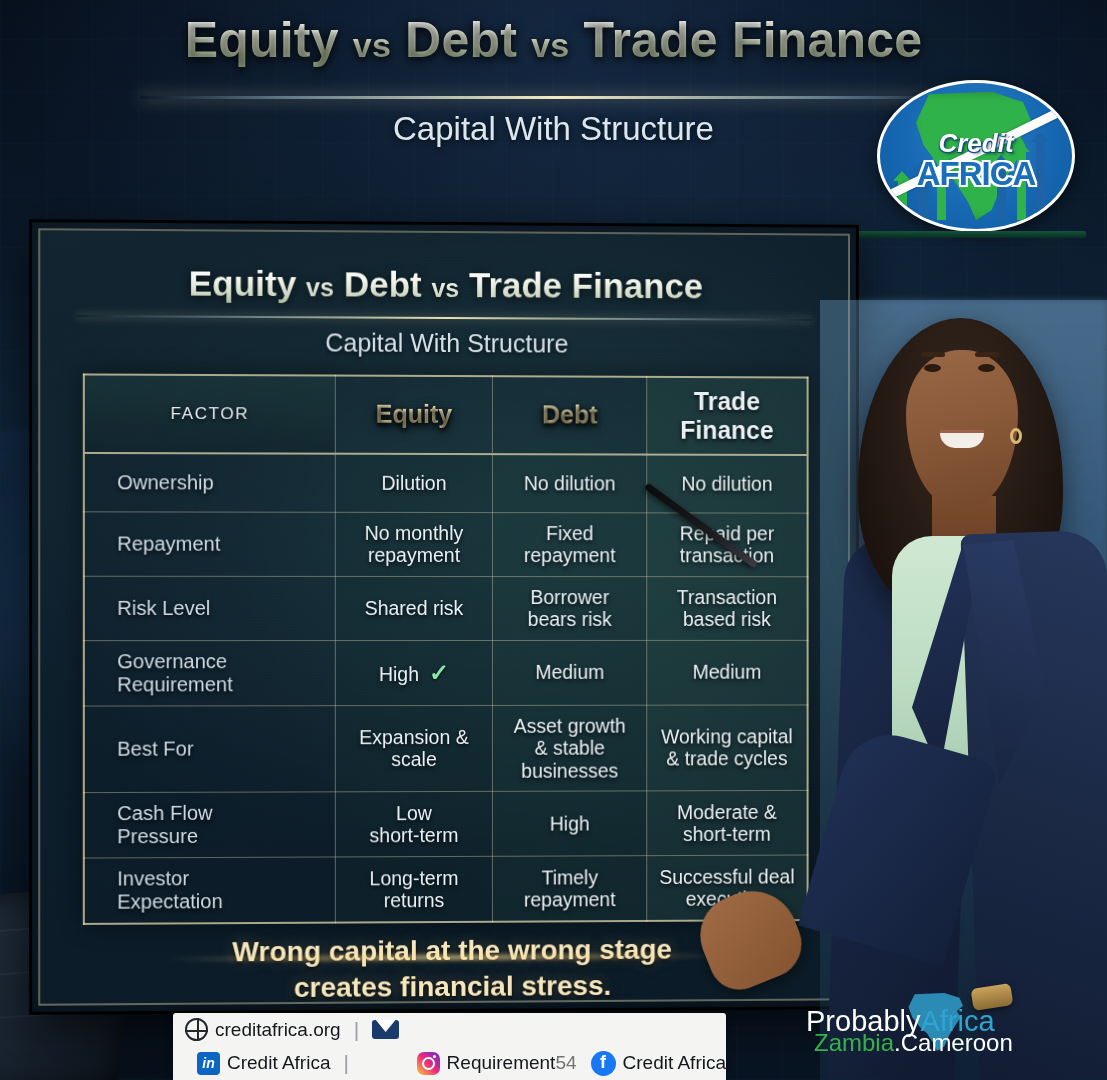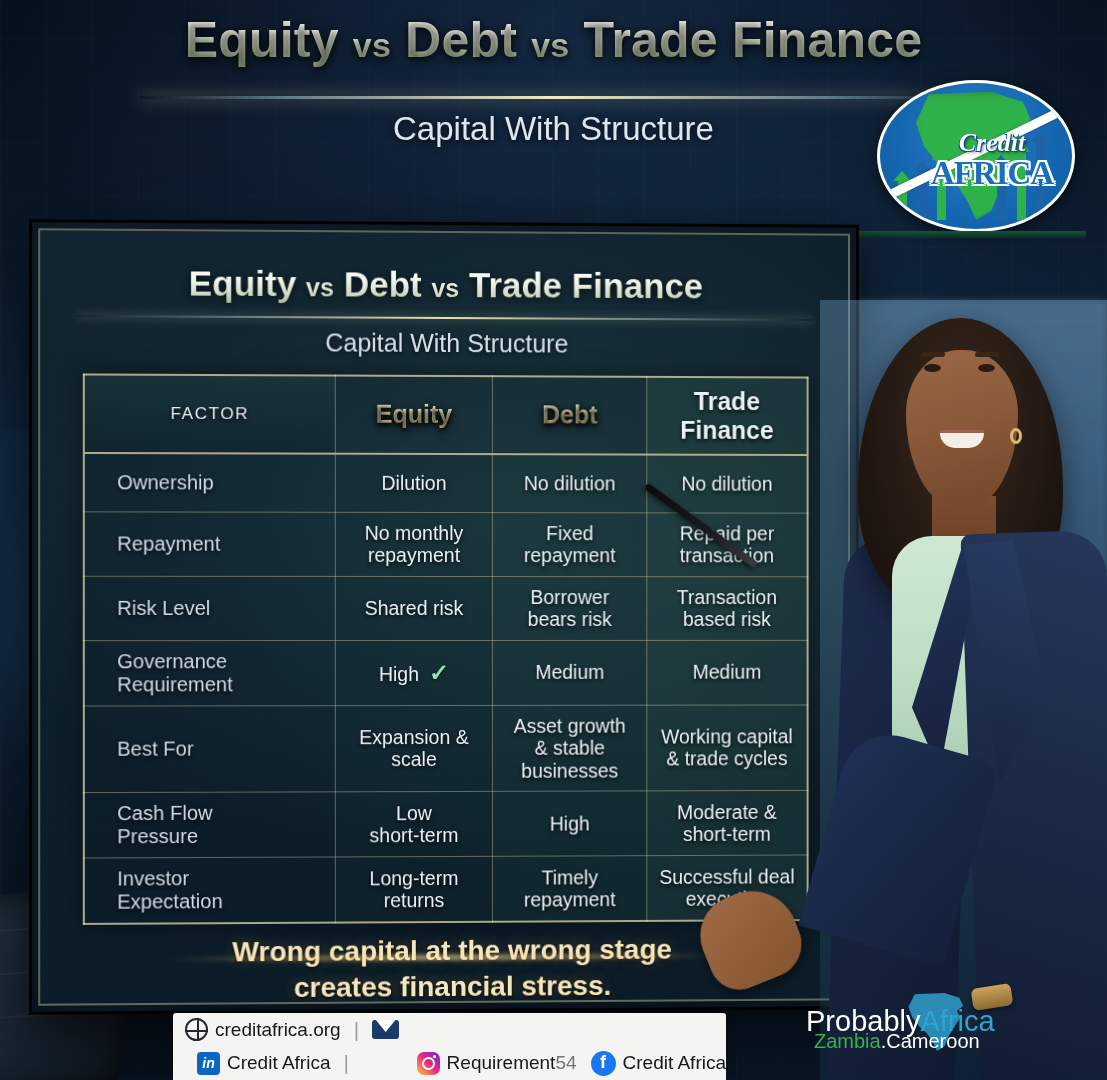--- a/index.html
+++ b/index.html
@@ -90,21 +90,21 @@
   .logo .arrow.b{ background:#1d63a8; }
   .logo .arrow:before{
     content:""; position:absolute; left:-5px; top:-9px; border-left:9.5px solid transparent;
     border-right:9.5px solid transparent; border-bottom:10px solid currentColor;
   }
   .logo .slash{
     position:absolute; left:-6%; top:44%; width:115%; height:9px; background:#ffffff;
     transform:rotate(-26deg); box-shadow:0 0 3px rgba(0,0,0,.25);
   }
   .logo-text{
-    position:absolute; left:16px; top:32%; width:100%; text-align:center; line-height:1;font-family:Liberation Serif, serif;
+    position:absolute; left:0; top:32%; width:100%; text-align:center; line-height:1;
   }
   .logo-text .l1{
     display:block; font-size:26px; font-weight:bold; color:#ffffff; font-style:italic;
     text-shadow:1px 1px 0 #0c4f8e, -1px 1px 0 #0c4f8e, 2px 2px 3px rgba(0,0,0,.5);
   }
   .logo-text .l2{
     display:block; font-size:33px; font-weight:bold; color:#1a6fbc; letter-spacing:-1px;
     text-shadow:2px 0 0 #fff,-2px 0 0 #fff,0 2px 0 #fff,0 -2px 0 #fff,2px 2px 0 #fff,-2px -2px 0 #fff,2px -2px 0 #fff,-2px 2px 0 #fff;
     margin-top:1px;
   }
@@ -299,21 +299,21 @@
 
   
   .wm{ position:absolute; left:806px; top:1001px; width:230px; height:62px;
        font-weight:normal; line-height:1.0; }
   .wm .africa-shape{
     position:absolute; left:100px; top:-8px; width:62px; height:58px; background:#2b8bb5;
     clip-path: polygon(14% 2%,62% 0%,86% 8%,92% 22%,82% 31%,88% 42%,80% 55%,70% 72%,62% 92%,50% 100%,44% 86%,34% 70%,22% 58%,10% 42%,4% 24%);
   }
   .wm .l1{ position:absolute; left:0; top:6px; font-size:29px; color:#ffffff; white-space:nowrap; }
   .wm .l1 .af{ color:#2fa4d0; }
-  .wm .l2{ position:absolute; left:8px; top:30px; font-size:20px; white-space:nowrap; }
+  .wm .l2{ position:absolute; left:8px; top:30px; font-size:24px; white-space:nowrap; }
   .wm .l2 .zm{ color:#35b14a; }
   .wm .l2 .cm{ color:#ffffff; }
 
   
   .footer{
     position:absolute; left:173px; top:1013px; width:553px; height:67px;
     background:#f4f4f2; border-radius:3px 3px 0 0;
     box-shadow:0 -2px 10px rgba(0,0,0,.35);
     overflow:hidden;
   }

